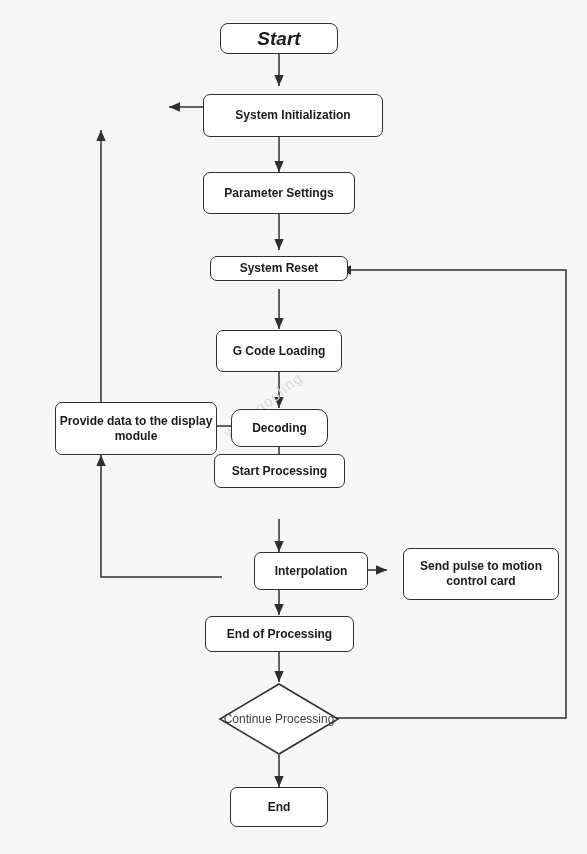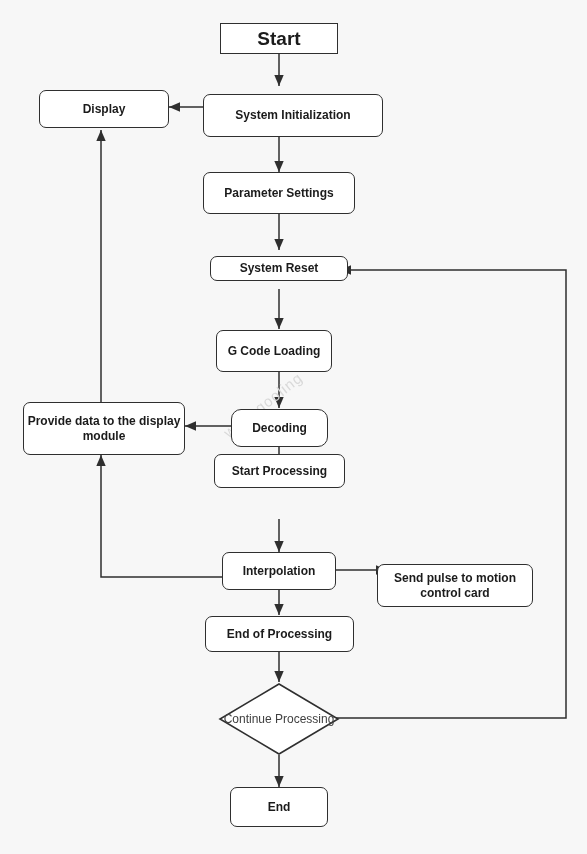--- a/index.html
+++ b/index.html
@@ -37,24 +37,26 @@
     justify-content: center;
     text-align: center;
     font-size: 12px;
     font-weight: bold;
     color: #1b1b1b;
     line-height: 1.25;
     z-index: 2;
   }
   .node.start {
     font-size: 19px;
-    border-radius: 0;
+    border-radius: 8px;
+    font-style: italic;
   }
   .node.plain {
     font-weight: bold;
+    margin-left: 32px;
   }
   .diamond-wrap {
     position: absolute;
     z-index: 2;
   }
   .diamond-wrap svg {
     position: absolute;
     left: 0; top: 0;
   }
   .diamond-label {
@@ -135,53 +137,50 @@
   <div class="watermark">www.qooling</div>
 
   <div class="node start" style="left:220px; top:23px; width:118px; height:31px;">
     <span>Start</span>
   </div>
 
   <div class="node" style="left:203px; top:94px; width:180px; height:43px;">
     <span>System Initialization</span>
   </div>
 
-  <div class="node" style="left:39px; top:90px; width:130px; height:38px;">
-    <span>Display</span>
-  </div>
 
   <div class="node" style="left:203px; top:172px; width:152px; height:42px;">
     <span>Parameter Settings</span>
   </div>
 
   <div class="node" style="left:210px; top:256px; width:138px; height:25px;align-items:center;">
     <span>System Reset</span>
   </div>
 
-  <div class="node" style="left:216px; top:330px; width:116px; height:42px;justify-content:center;">
+  <div class="node" style="left:216px; top:330px; width:126px; height:42px;justify-content:center;">
     <span>G Code Loading</span>
   </div>
 
   <div class="node" style="left:231px; top:409px; width:97px; height:38px;border-radius:10px;">
     <span>Decoding</span>
   </div>
 
   <div class="node plain" style="left:23px; top:402px; width:162px; height:53px; font-weight:bold;">
     <span>Provide data to the display module</span>
   </div>
 
   <div class="node" style="left:214px; top:454px; width:131px; height:34px;">
     <span>Start Processing</span>
   </div>
 
   <div class="node plain" style="left:222px; top:552px; width:114px; height:38px; font-weight:bold;">
     <span>Interpolation</span>
   </div>
 
-  <div class="node" style="left:377px; top:548px; width:156px; height:43px;margin-top:16px;">
+  <div class="node" style="left:403px; top:548px; width:156px; height:52px;">
     <span>Send pulse to motion control card</span>
   </div>
 
   <div class="node" style="left:205px; top:616px; width:149px; height:36px;border-radius:7px;">
     <span>End of Processing</span>
   </div>
 
   <div class="diamond-wrap" style="left:218px; top:682px; width:122px; height:74px;">
     <svg width="122" height="74" viewBox="0 0 122 74">
       <polygon points="61,2 120,37 61,72 2,37" fill="#ffffff" stroke="#2f2f2f" stroke-width="1.6"></polygon>

